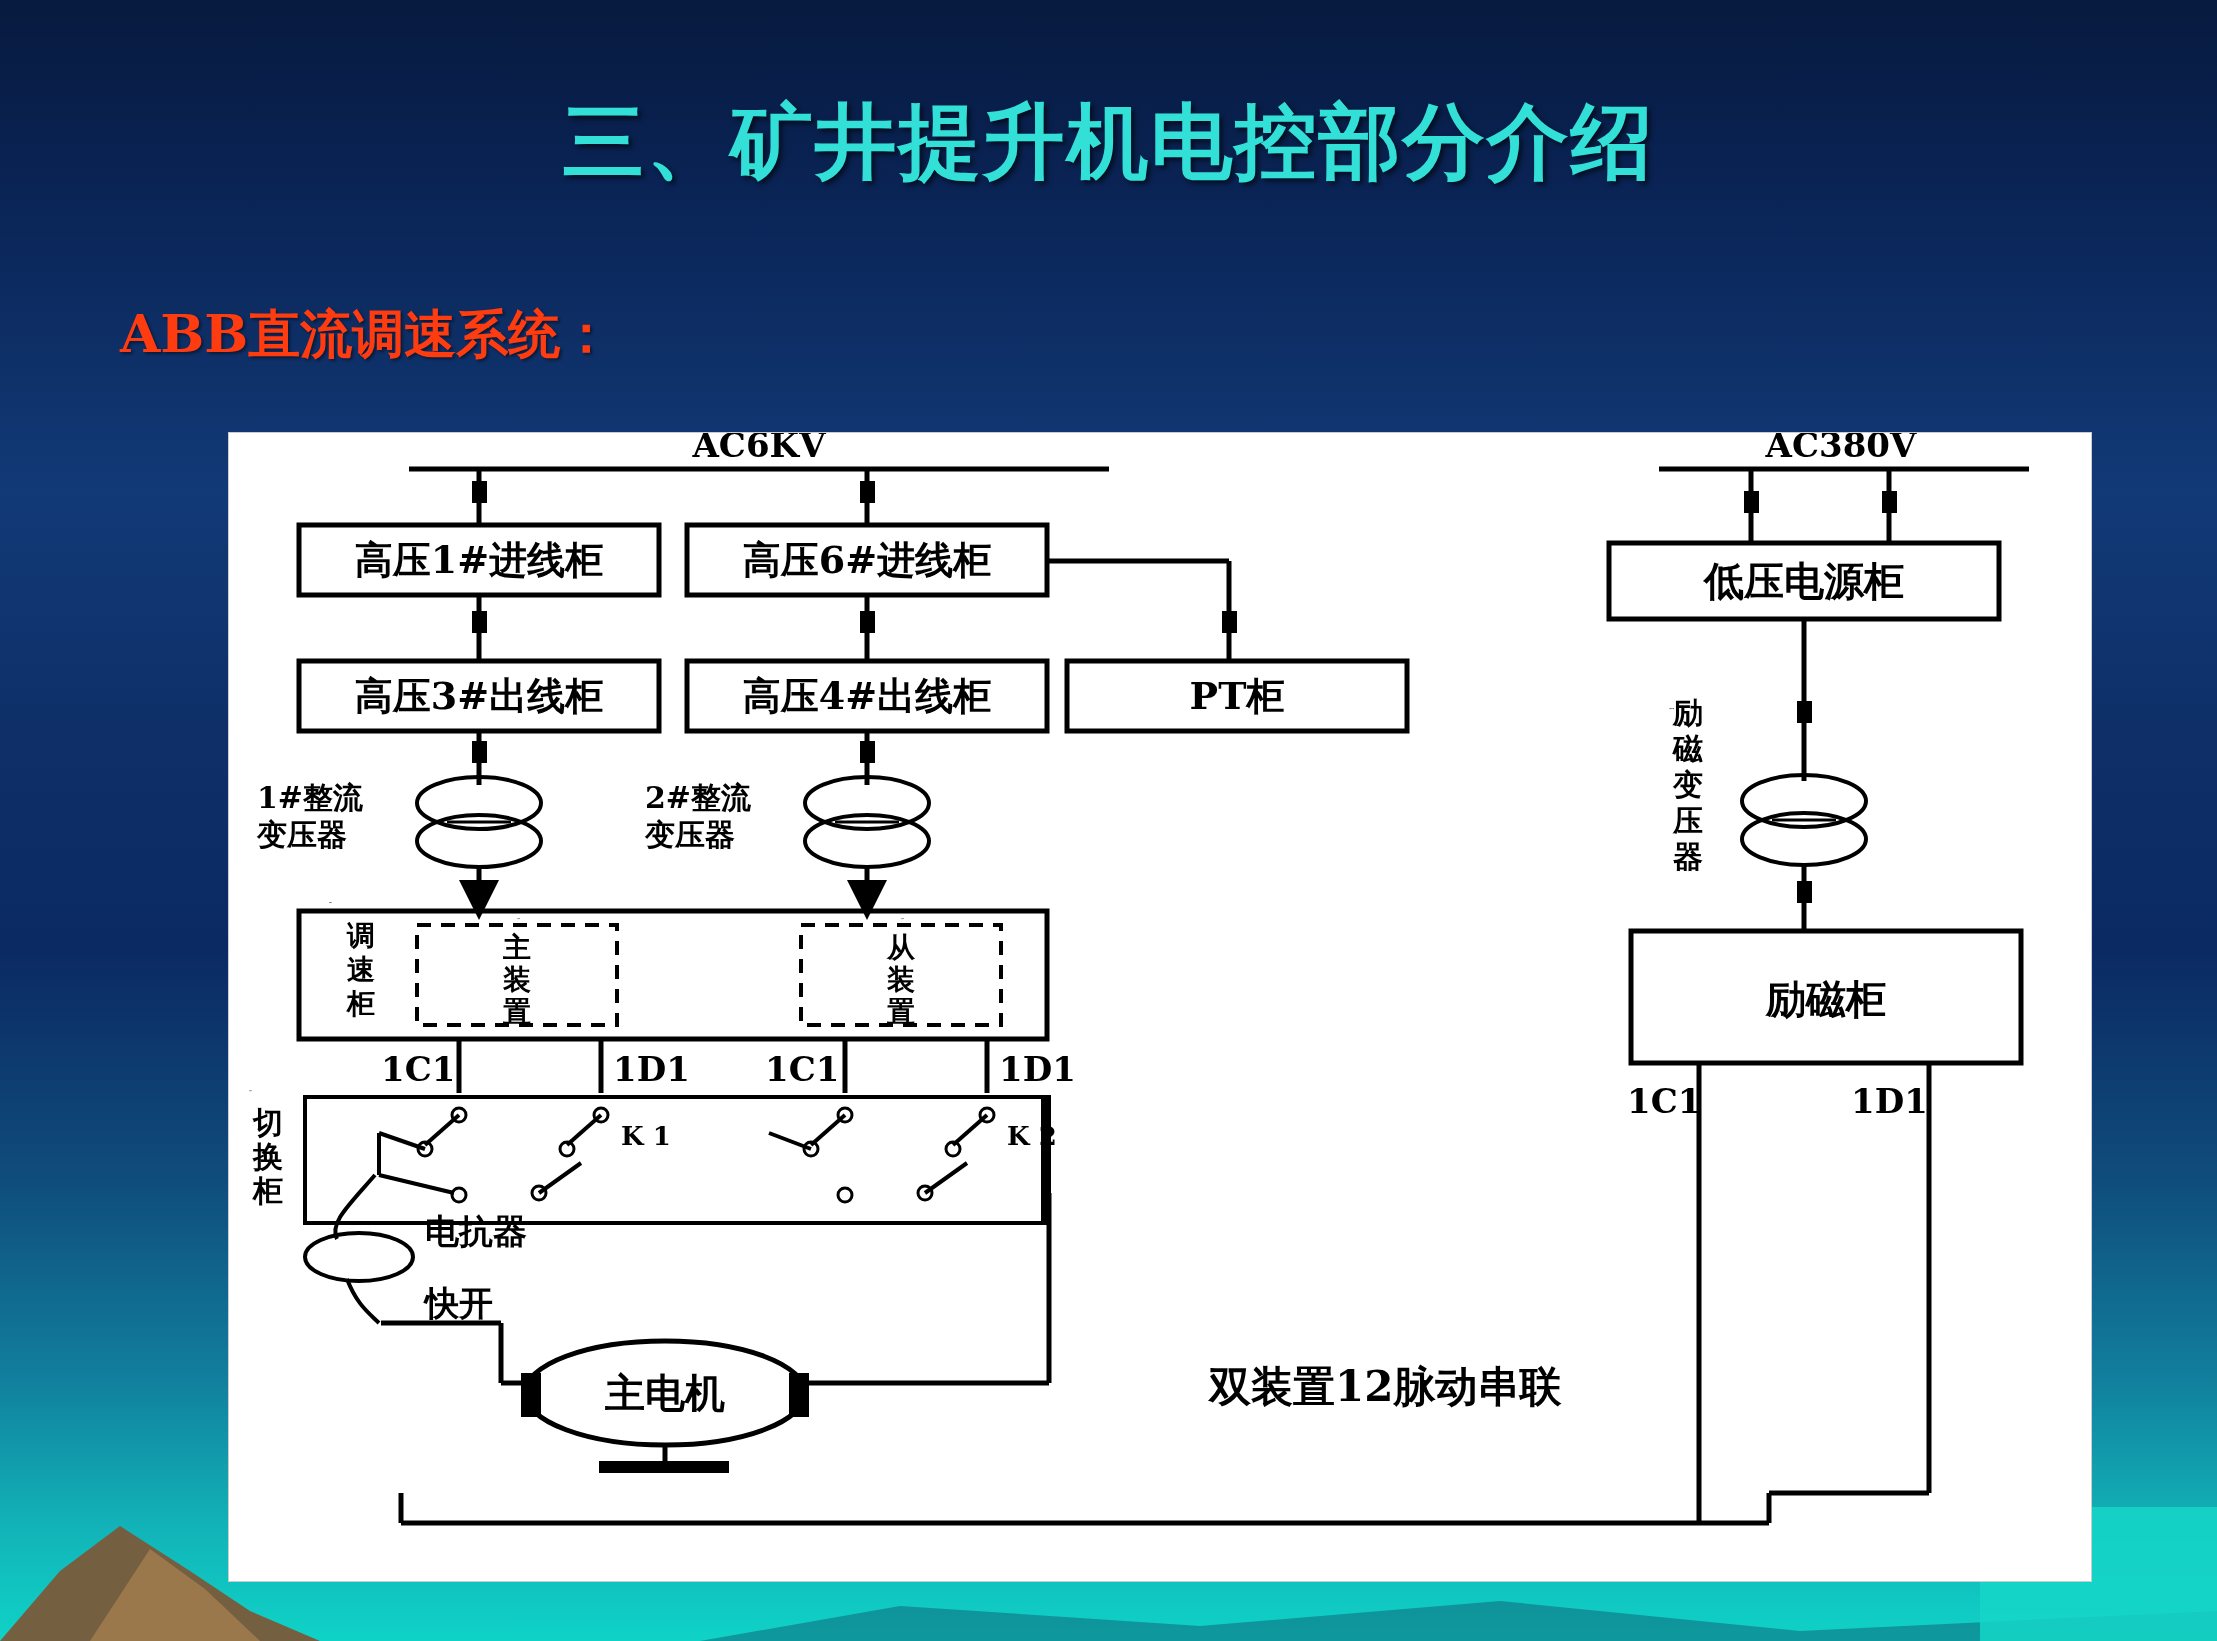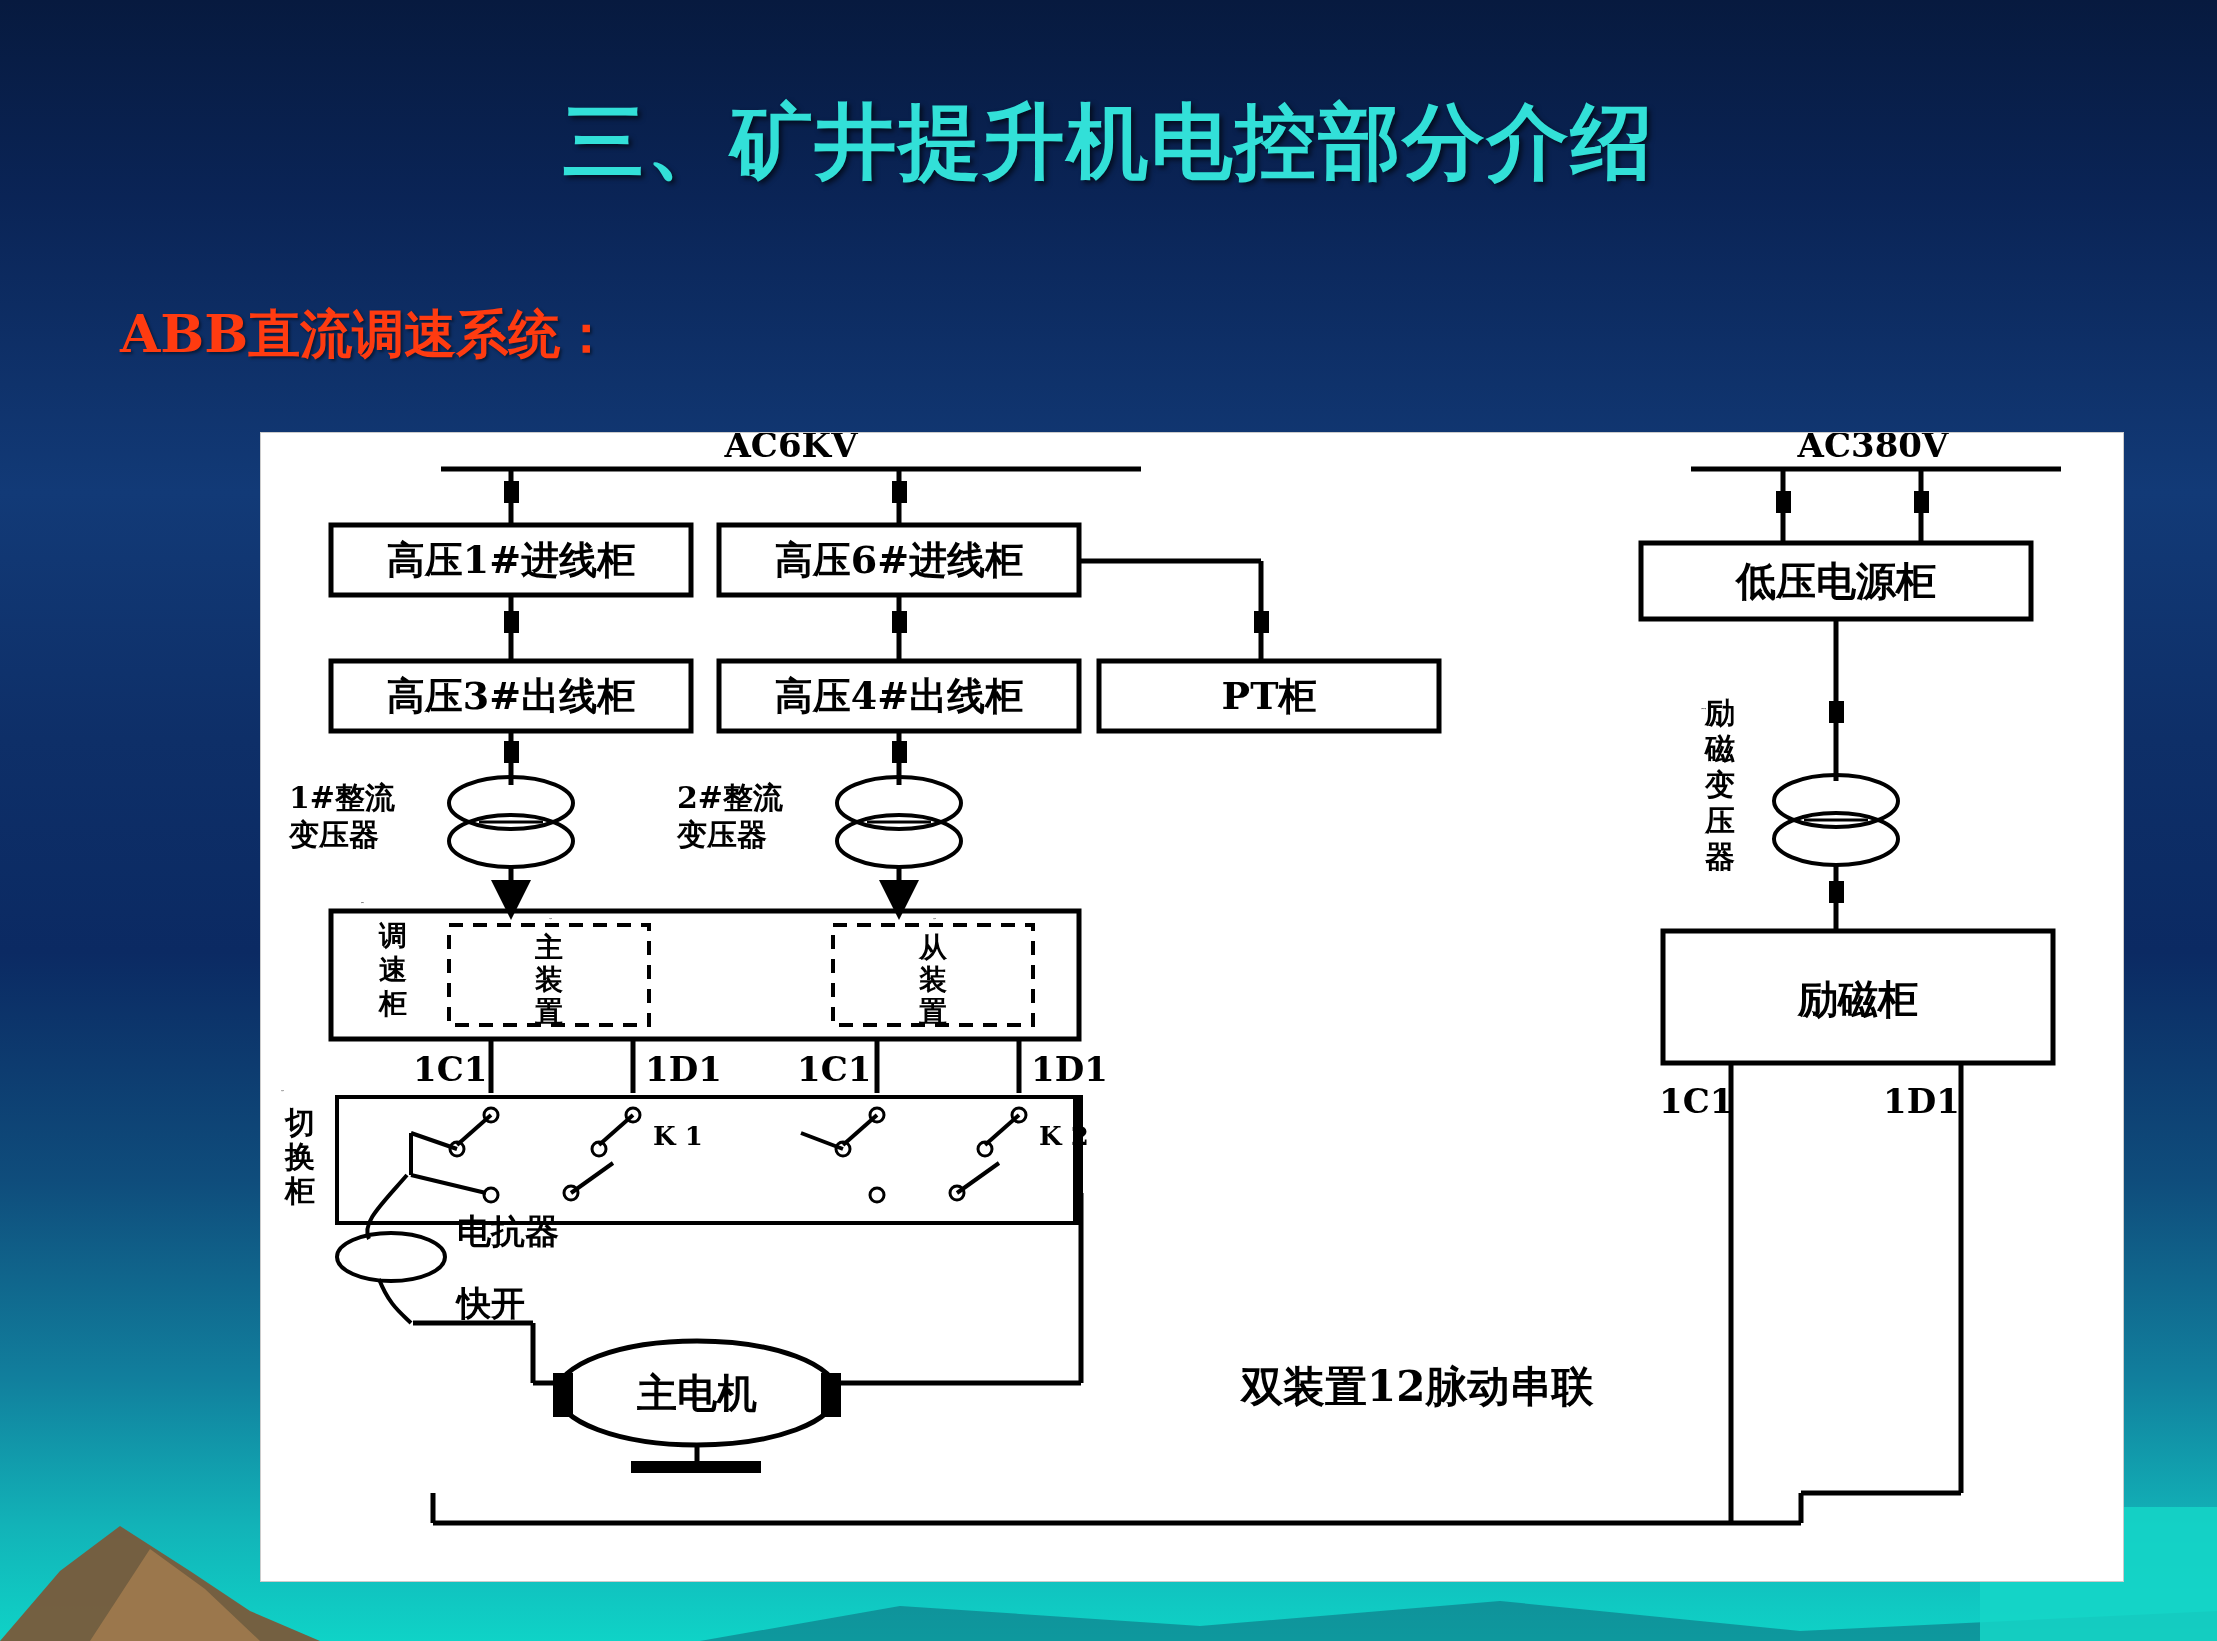--- a/index.html
+++ b/index.html
@@ -65,21 +65,20 @@
   }
   .diagram-frame {
     position: absolute;
     left: 228px;
     top: 432px;
     width: 1862px;
     height: 1148px;
     background: #ffffff;
     border: 1px solid #ccc;
     overflow: hidden;
-    margin-left: 32px;
   }
   .diagram-frame svg { display: block; }
   .lbl {
     font-family: "DejaVu Serif", serif;
     font-weight: bold;
     fill: #000;
   }
 </style>
 </head>
 <body>

